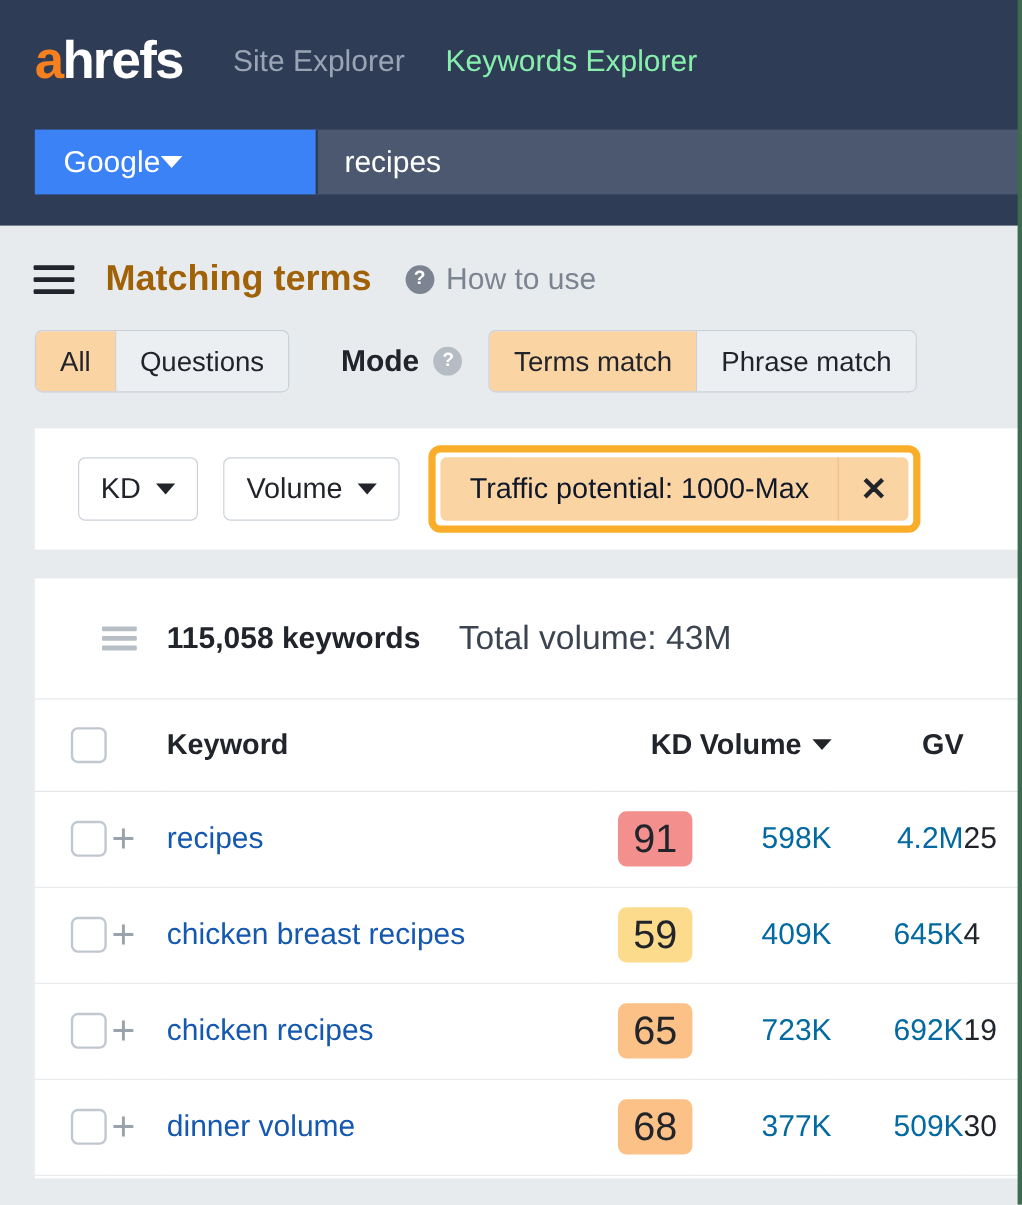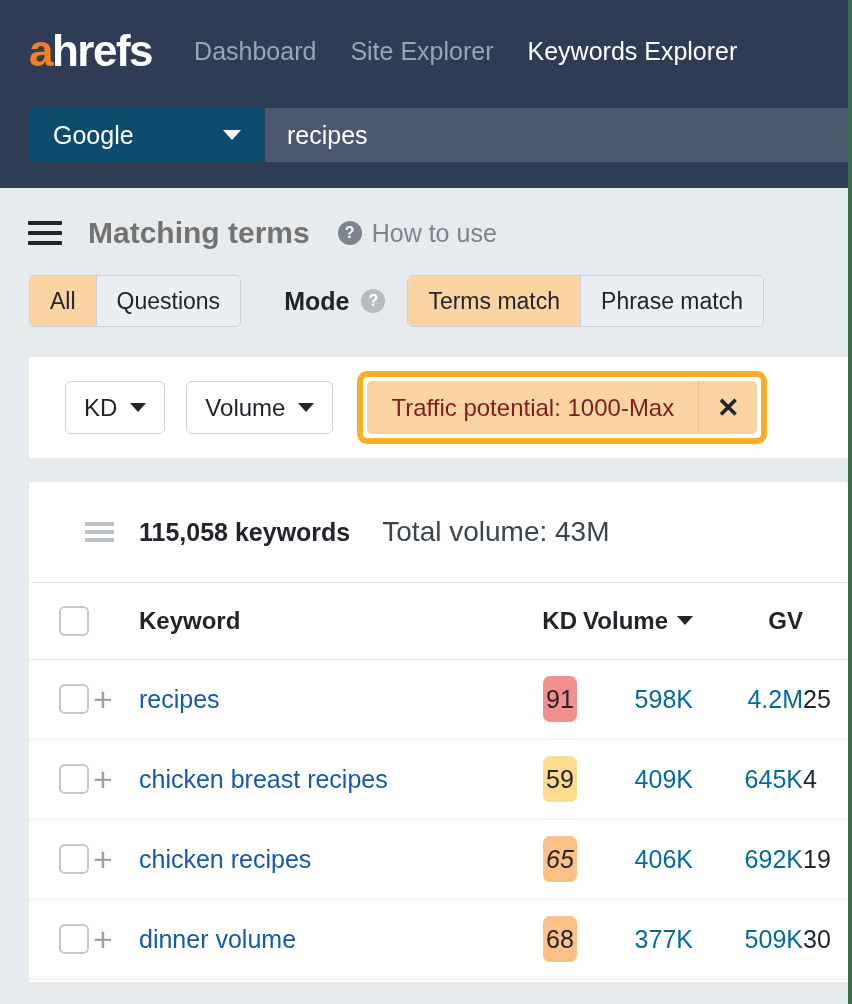--- a/index.html
+++ b/index.html
@@ -56,38 +56,38 @@
     display: flex;
     align-items: center;
     gap: 34px;
   }
   .nav-link {
     font-size: 25px;
     color: #9aa4b5;
     white-space: nowrap;
     cursor: pointer;
   }
-  .nav-link.active { color: #ffffff; }
+  .nav-link.active { color: #86efac; }
 
   
   .searchbar {
     position: absolute;
     left: 29px;
     top: 108px;
     height: 54px;
     display: flex;
     width: 900px;
   }
   .engine-select {
     width: 236px;
-    background: #0c4a6e;
+    background: #3b82f6;
     border-right: 2px solid #2f3c55;
     display: flex;
     align-items: center;
-    justify-content: space-between;
+    justify-content: flex-start;
     padding: 0 22px 0 24px;
     cursor: pointer;
   }
   .engine-select .label {
     font-size: 25px;
     color: #ffffff;
   }
   .caret-down {
     width: 0; height: 0;
     border-left: 9px solid transparent;
@@ -128,21 +128,21 @@
   }
   .hamburger span {
     display: block;
     height: 4px;
     background: #21252b;
     border-radius: 1px;
   }
   .page-title {
     font-size: 30px;
     font-weight: bold;
-    color: #737373;
+    color: #a16207;
     margin-right: 28px;
     white-space: nowrap;
   }
   .help-group {
     display: flex;
     align-items: center;
     gap: 10px;
     cursor: pointer;
   }
   .help-circle {
@@ -262,21 +262,21 @@
     background: #fbd4a4;
     border-radius: 5px;
     height: 53px;
     overflow: hidden;
   }
   .tp-chip-label {
     display: flex;
     align-items: center;
     padding: 0 24px;
     font-size: 24px;
-    color: #7f1d1d;
+    color: #0f172a;
     border-right: 1px solid #eebe88;
     white-space: nowrap;
     cursor: pointer;
   }
   .tp-chip-close {
     display: flex;
     align-items: center;
     justify-content: center;
     width: 58px;
     font-size: 27px;
@@ -389,24 +389,24 @@
     font-size: 25px;
     color: #1558b0;
     cursor: pointer;
     white-space: nowrap;
   }
   .kd-cell { text-align: right; padding-right: 16px; }
   .kd-badge {
     display: inline-flex;
     align-items: center;
     justify-content: center;
-    width: 34px;
+    width: 62px;
     height: 46px;
     border-radius: 7px;
-    font-size: 25px;
+    font-size: 33px;
     color: #21252b;
   }
   .num-cell {
     text-align: right;
     padding-right: 16px;
     font-size: 25px;
     color: #0369a1;
     white-space: nowrap;
   }
   .tp-cell {
@@ -421,21 +421,20 @@
 <body>
 
 <div class="edge-stripe"></div>
 
 <div class="topbar">
 
   <div class="nav-row">
     <div class="logo"><span class="a-orange">a</span><span>hrefs</span></div>
 
     <div class="nav-links">
-      <div class="nav-link">Dashboard</div>
       <div class="nav-link">Site Explorer</div>
       <div class="nav-link active">Keywords Explorer</div>
     </div>
   </div>
 
   <div class="searchbar">
     <div class="engine-select">
       <span class="label">Google</span>
       <span class="caret-down"></span>
     </div>
@@ -576,23 +575,23 @@
           <td>
             <div class="checkbox"></div>
           </td>
           <td>
             <span class="plus-icon">+</span>
           </td>
           <td>
             <span class="kw-link">chicken recipes</span>
           </td>
           <td class="kd-cell">
-            <span class="kd-badge" style="background: rgb(252, 193, 134); font-style: italic;">65</span>
-          </td>
-          <td class="num-cell">406K</td>
+            <span class="kd-badge" style="background: rgb(252, 193, 134);">65</span>
+          </td>
+          <td class="num-cell">723K</td>
           <td class="num-cell">692K</td>
           <td class="tp-cell">19</td>
         </tr>
 
         <tr>
           <td>
             <div class="checkbox"></div>
           </td>
           <td>
             <span class="plus-icon">+</span>

